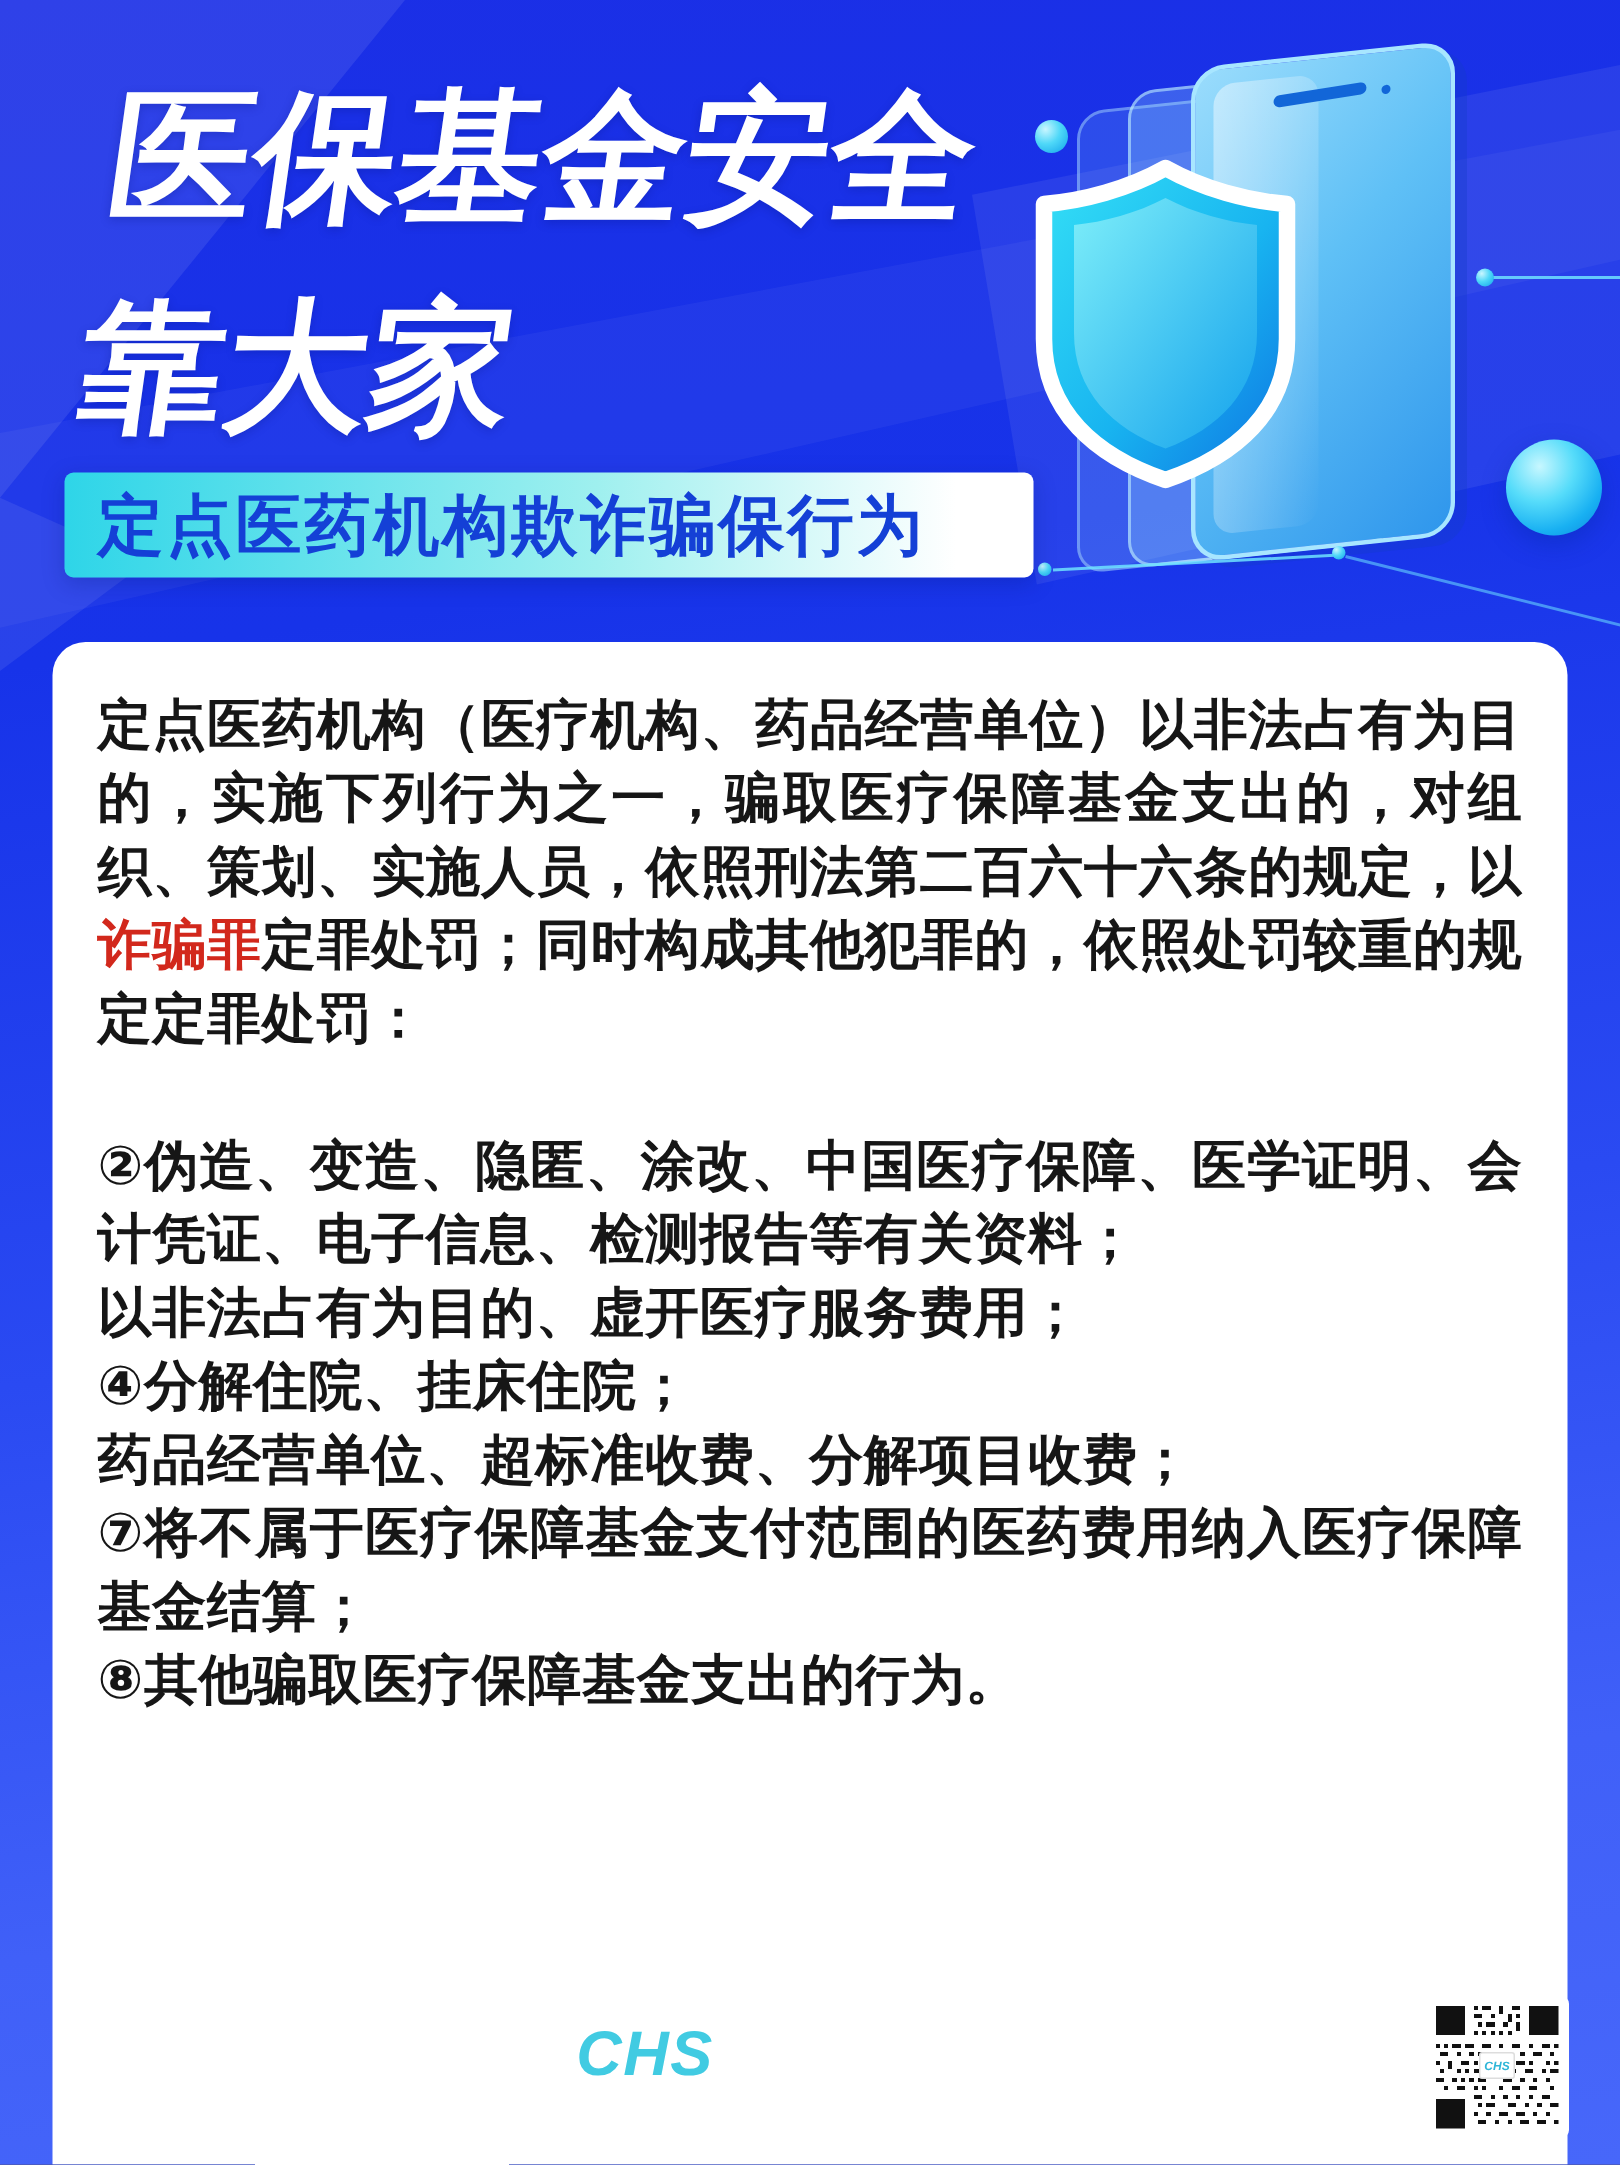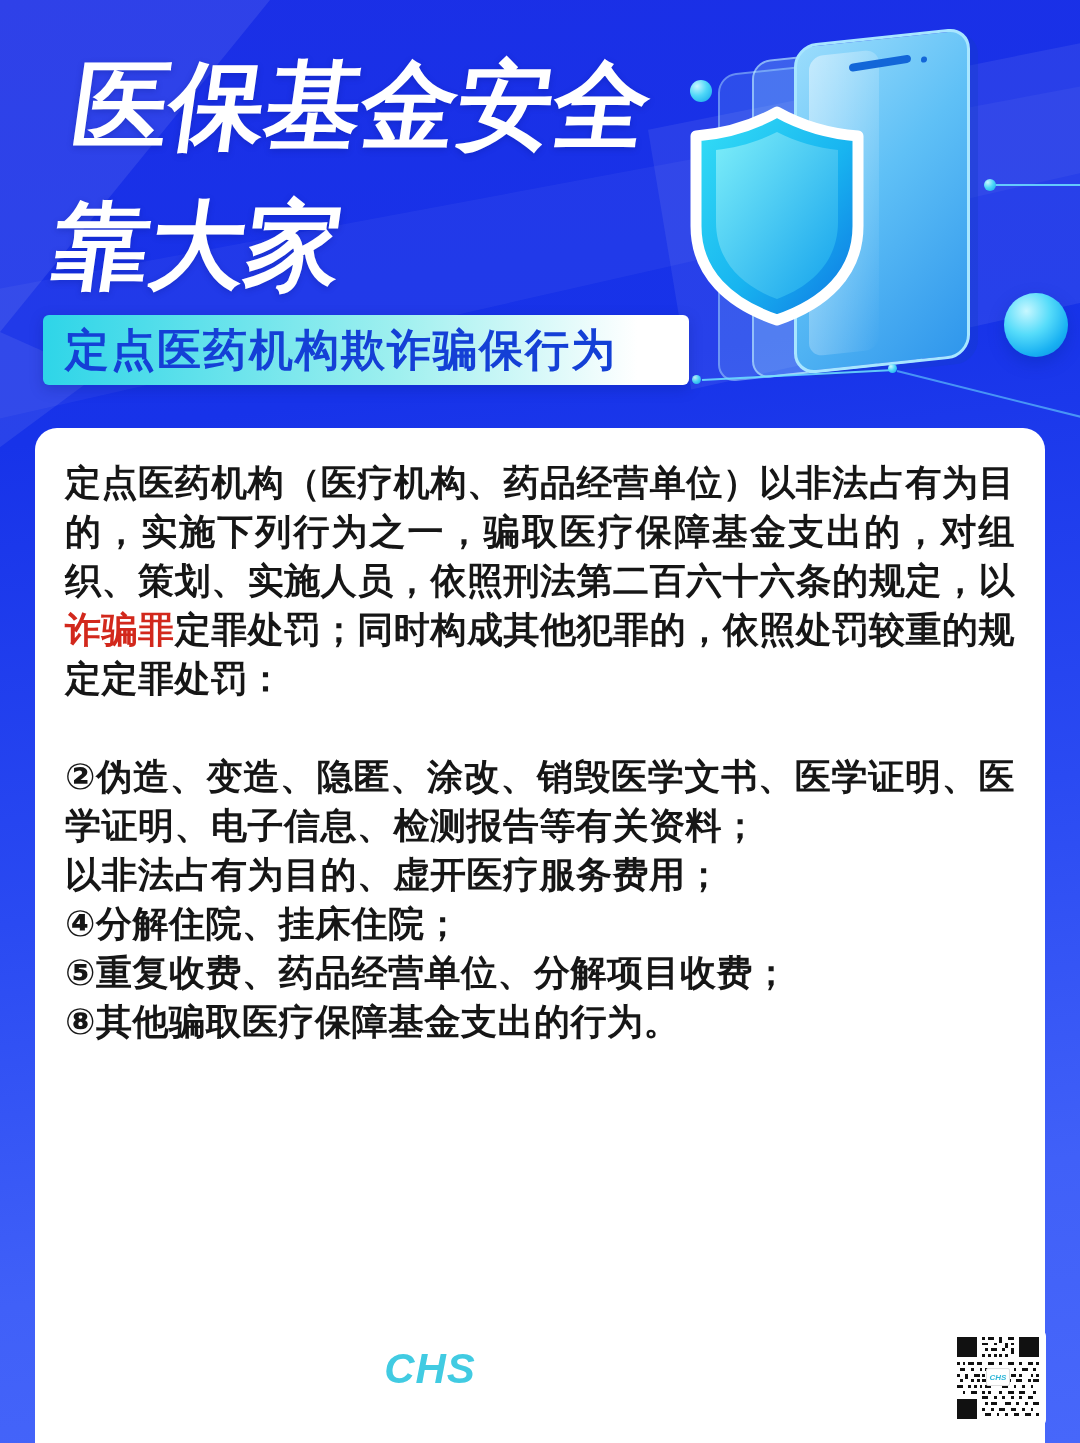--- a/index.html
+++ b/index.html
@@ -174,24 +174,25 @@
     <div>医保基金安全</div>
     <div>靠大家</div>
   </div>
 
   <div class="banner">
     <span class="banner-text">定点医药机构欺诈骗保行为</span>
   </div>
 
   <div class="card">
     <p class="intro"><span>定点医药机构（医疗机构、药品经营单位）以非法占有为目的，实施下列行为之一，骗取医疗保障基金支出的，对组织、策划、实施人员，依照刑法第二百六十六条的规定，以</span><span class="hl-red">诈骗罪</span><span>定罪处罚；同时构成其他犯罪的，依照处罚较重的规定定罪处罚：</span></p>
-    <div class="item">②伪造、变造、隐匿、涂改、销毁医学文书、医学证明、医学证明、电子信息、检测报告等有关资料；</div>
+    <div class="item">②伪造、变造、隐匿、涂改、中国医疗保障、医学证明、会计凭证、电子信息、检测报告等有关资料；</div>
     <div class="item">以非法占有为目的、虚开医疗服务费用；</div>
     <div class="item">④分解住院、挂床住院；</div>
-    <div class="item">⑤重复收费、药品经营单位、分解项目收费；</div>
+    <div class="item">药品经营单位、超标准收费、分解项目收费；</div>
+    <div class="item">⑦将不属于医疗保障基金支付范围的医药费用纳入医疗保障基金结算；</div>
     <div class="item">⑧其他骗取医疗保障基金支出的行为。</div>
   </div>
 
   <div class="footer">
     <div class="chs-logo">
       <div class="chs-word">CHS</div>
       <div class="chs-cn">中国医疗保障</div>
       <div class="chs-en">CHINA HEALTHCARE SECURITY</div>
     </div>
     <div class="brand">广东医保</div>

